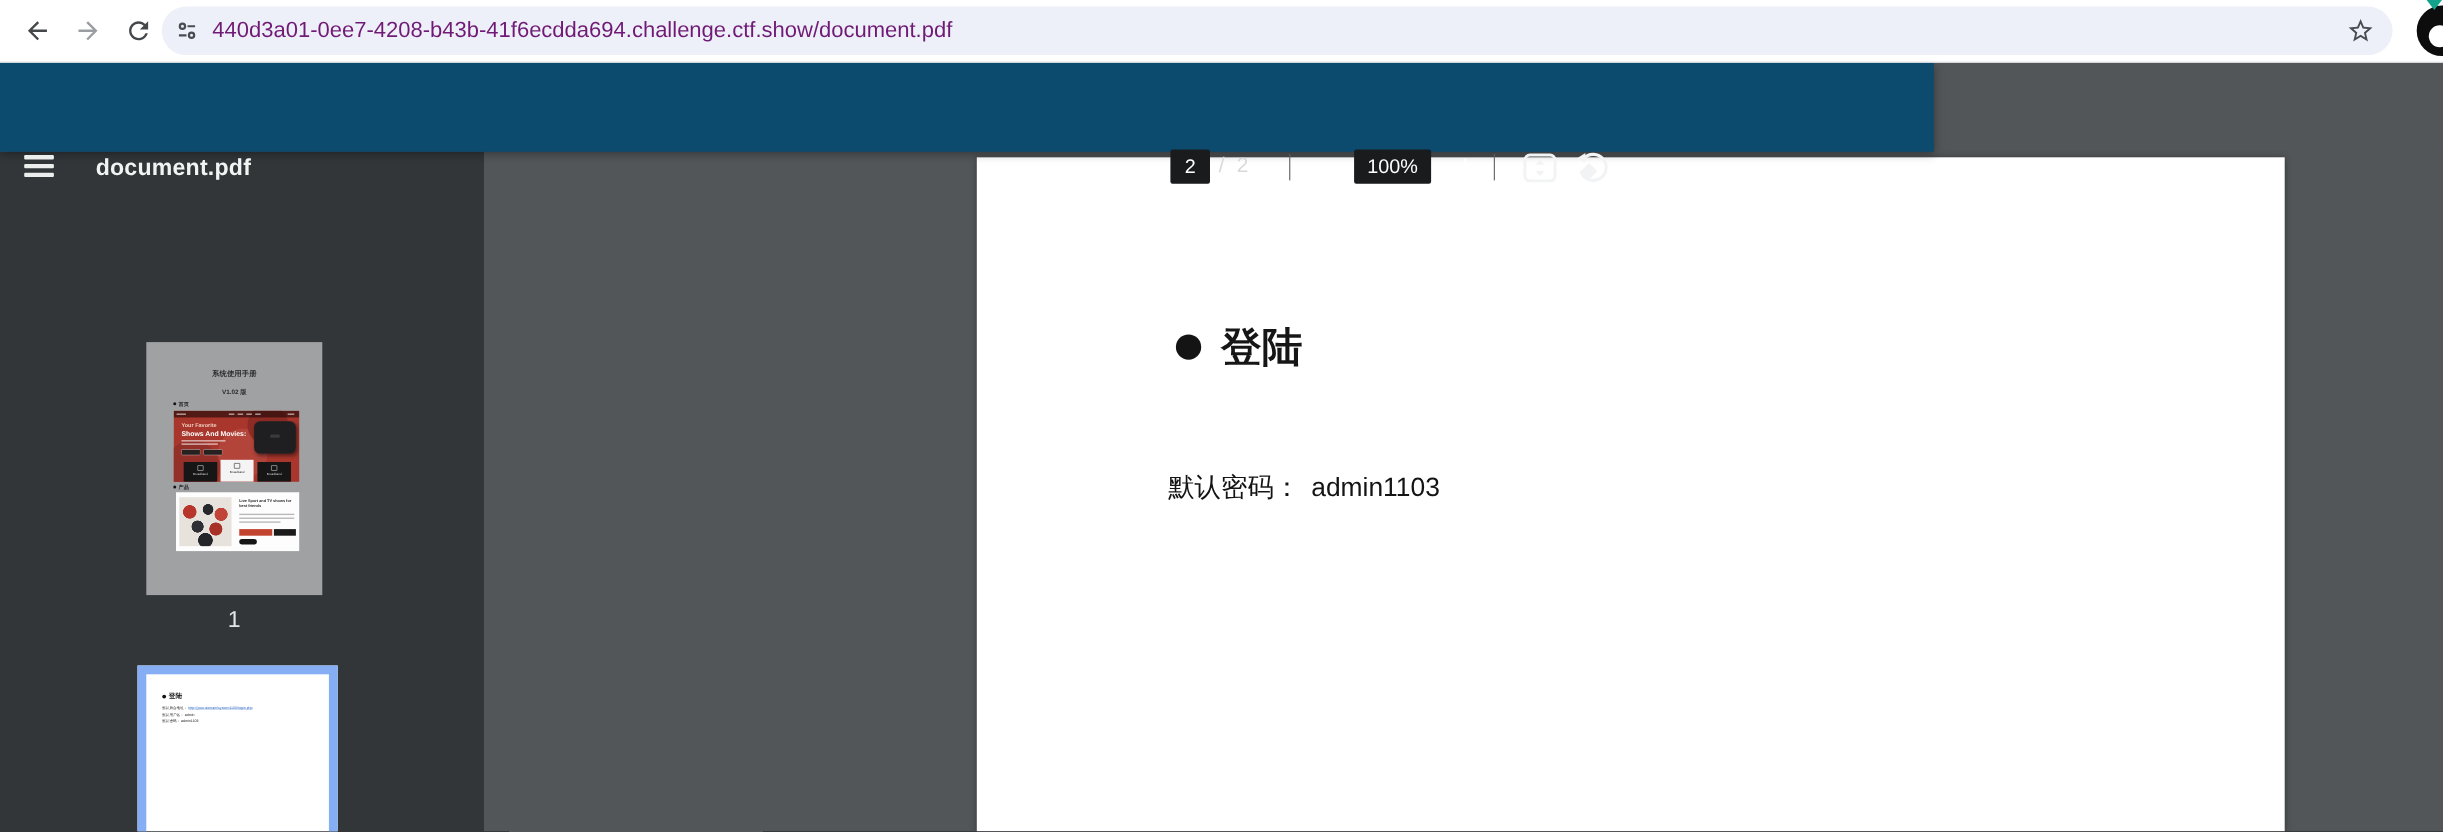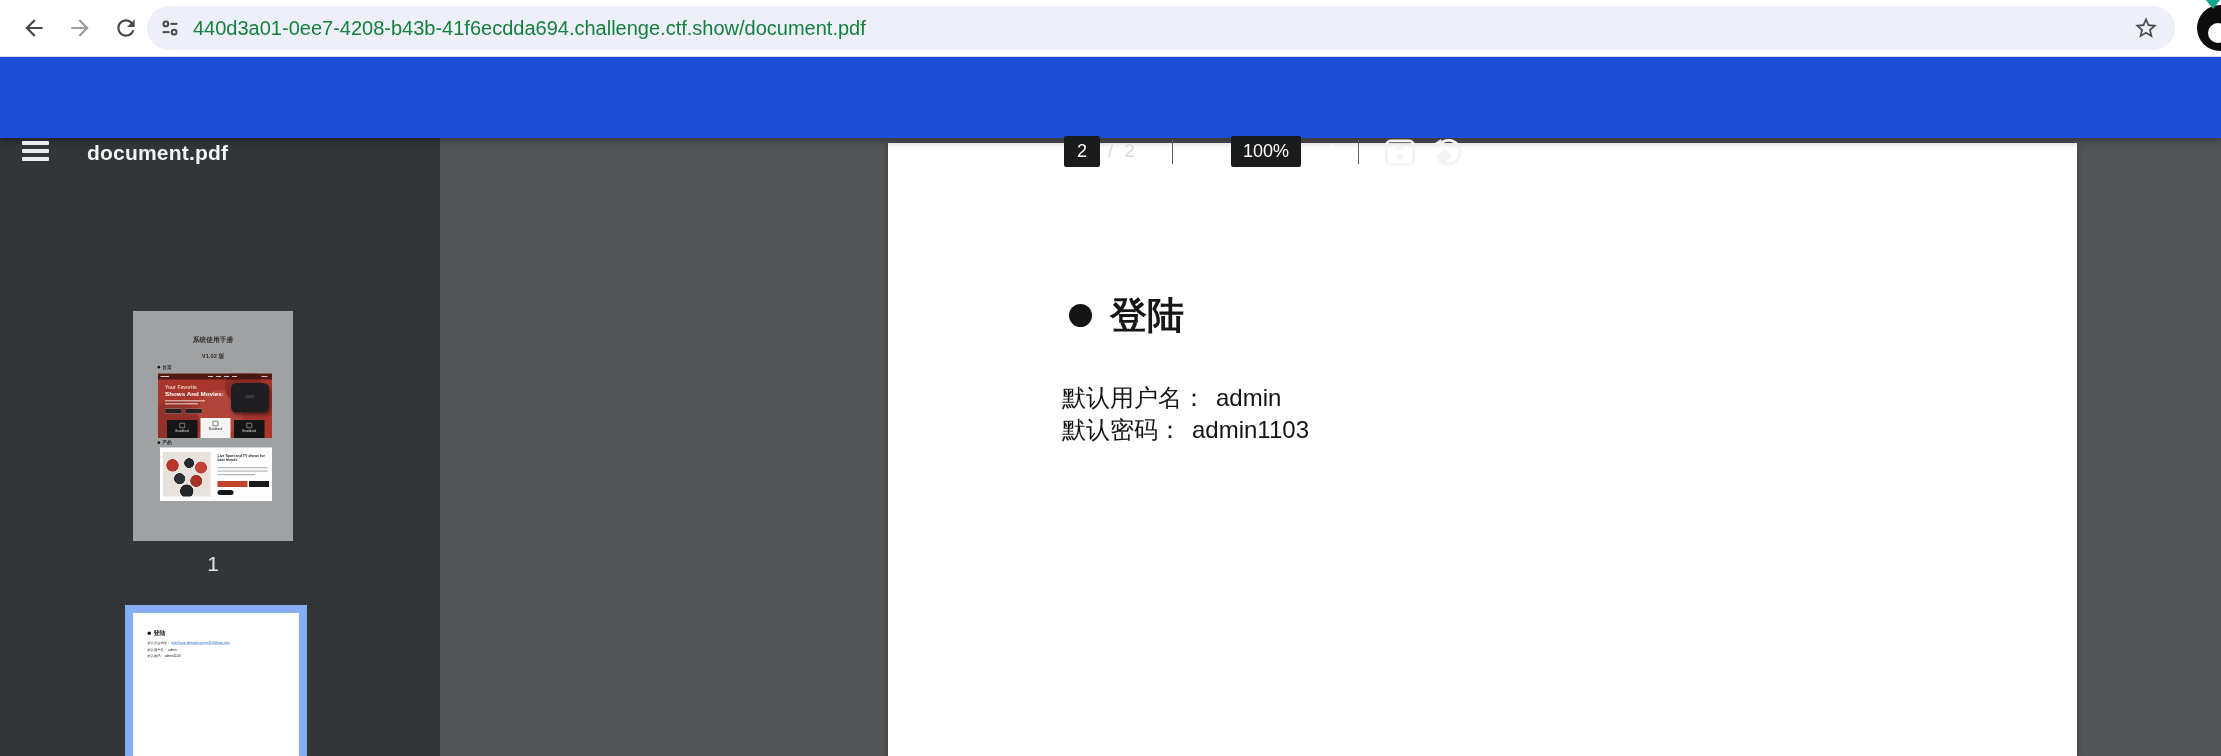--- a/index.html
+++ b/index.html
@@ -9,31 +9,31 @@
   .browser-bar{position:absolute;left:0;top:0;width:2221px;height:56px;background:#ffffff;
                border-bottom:1px solid #dcdfe3;z-index:30;}
   .nav-btn{position:absolute;top:15px;width:26px;height:26px;border:none;background:transparent;
            padding:0;cursor:pointer;}
   .nav-btn svg{width:26px;height:26px;display:block;}
   #btn-back{left:21px;} #btn-forward{left:67px;} #btn-reload{left:113px;}
   .url-pill{position:absolute;left:147px;top:6px;width:2028px;height:44px;border-radius:22px;
             background:#edf0f9;}
   .site-info{position:absolute;left:12px;top:11px;width:22px;height:22px;}
   .url-text{position:absolute;left:46px;top:0;height:48px;line-height:44px;font-size:20px;
-            color:#15803d;white-space:nowrap;}
+            color:#701a75;white-space:nowrap;}
   .star-btn{position:absolute;right:16px;top:9px;width:26px;height:26px;border:none;
             background:transparent;padding:0;cursor:pointer;}
   .avatar{position:absolute;left:2197px;top:5px;width:46px;height:46px;border-radius:50%;
           background:#0d0d0d;}
   .avatar .hole{position:absolute;left:11px;top:18px;width:20px;height:20px;border-radius:50%;background:#ffffff;}
   .avatar-notch{position:absolute;left:2206px;top:0;width:0;height:0;
                 border-left:7px solid transparent;border-right:7px solid transparent;
                 border-top:9px solid #13a38c;}
   
-  .pdf-toolbar{position:absolute;left:0;top:56px;width:2221px;height:82px;background:#1d4ed8;
+  .pdf-toolbar{position:absolute;left:0;top:56px;width:1758px;height:82px;background:#0c4a6e;
                box-shadow:0 3px 8px rgba(0,0,0,.35);z-index:20;}
   .menu-btn{position:absolute;left:22px;top:84px;width:34px;height:26px;background:transparent;
             border:none;padding:0;cursor:pointer;}
   .menu-btn i{display:block;width:27px;height:3.6px;background:#eceeee;margin:0 0 4.4px 0;border-radius:1px;}
   .doc-title{position:absolute;left:87px;top:85px;font-size:21px;font-weight:700;color:#f2f4f4;
              letter-spacing:.2px;}
   .tb-input{position:absolute;top:80px;height:31px;background:#191b1c;border:none;color:#ffffff;
             font-size:18px;text-align:center;border-radius:2px;font-family:inherit;padding:0;}
   #page-input{left:1064px;width:36px;}
   #zoom-input{left:1231px;width:70px;}
@@ -105,21 +105,21 @@
   .m2-line{position:absolute;left:58px;font-size:13px;color:#222;white-space:nowrap;}
   #m2-l1{top:112px;} #m2-l2{top:138px;} #m2-l3{top:162px;}
   .m2-link{color:#2a66c4;text-decoration:underline;}
   
   .viewer{position:absolute;left:440px;top:138px;width:1781px;height:618px;background:#525659;}
   .pdf-page{position:absolute;left:448px;top:5px;width:1189px;height:613px;background:#ffffff;
             box-shadow:0 1px 6px rgba(0,0,0,.35);}
   .pg-bullet{position:absolute;left:181px;top:161px;width:23px;height:23px;border-radius:50%;background:#141414;}
   .pg-heading{position:absolute;left:222px;top:148px;font-size:37px;font-weight:600;color:#161616;}
   .pg-line{position:absolute;left:174px;font-size:24px;color:#141414;white-space:nowrap;}
-  #pg-l1{top:203px;} #pg-l2{top:239px;} #pg-l3{top:271px;}
+  #pg-l1{top:203px;} #pg-l2{top:239px;} #pg-l3{top:284px;}
   .pg-label{margin-right:10px;}
   .pg-link{color:#2767c4;text-decoration:underline;cursor:pointer;}
 </style>
 </head>
 <body>
 
 <div id="app">
 
   <header class="browser-bar">
     <button class="nav-btn" id="btn-back" title="Back">
@@ -252,22 +252,19 @@
       </div>
     </div>
 
   </aside>
 
   <main class="viewer">
     <div class="pdf-page">
       <span class="pg-bullet"></span>
       <div class="pg-heading">登陆</div>
 
-      <div class="pg-line" id="pg-l2">
-        <span class="pg-label">默认用户名：</span><span>admin</span>
-      </div>
       <div class="pg-line" id="pg-l3">
         <span class="pg-label">默认密码：</span><span>admin1103</span>
       </div>
     </div>
   </main>
 
 </div>
 
 </body></html>

